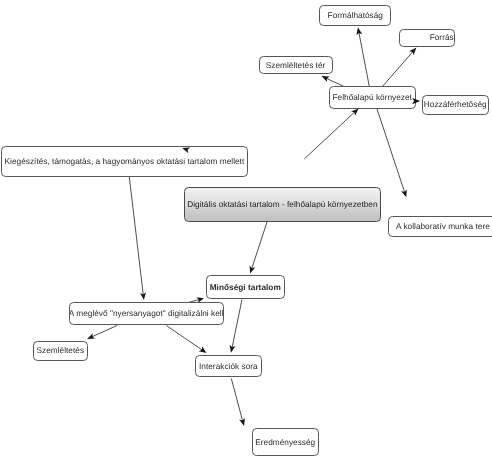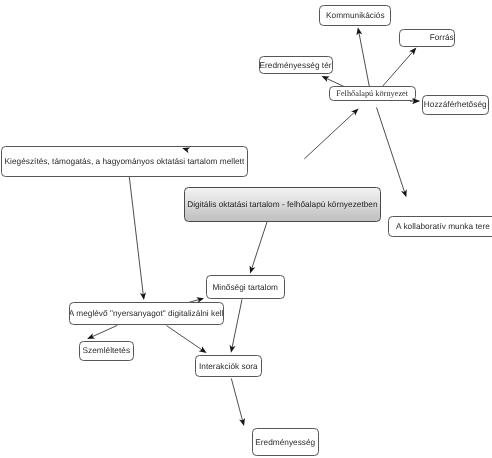--- a/index.html
+++ b/index.html
@@ -59,50 +59,50 @@
       </g>
       <g>
         <line x1="242" y1="299.4" x2="231.69000696804736" y2="349.45032980966096" stroke="#444444" stroke-width="0.95"></line>
       </g>
       <g>
         <line x1="231.3" y1="378.4" x2="243.11836166580346" y2="422.69559175529486" stroke="#444444" stroke-width="0.95"></line>
       </g>
     </svg>
   <div id="nodes">
       <div class="node" style="left: 319.3px; top: 4.8px; width: 72px; height: 21px;">
-        <span>Kommunikációs</span>
+        <span>Formálhatóság</span>
       </div>
       <div class="node" style="left: 398.7px; top: 29px; width: 56px; height: 17.8px; justify-content: flex-end;">
         <span>Forrás</span>
       </div>
       <div class="node" style="left: 258.5px; top: 56.1px; width: 74.1px; height: 18.3px;">
-        <span>Eredményesség tér</span>
+        <span>Szemléltetés tér</span>
       </div>
-      <div class="node" style="left: 328.7px; top: 86.4px; width: 87px; height: 15px; font-family: Liberation Serif, serif;">
+      <div class="node" style="left: 328.7px; top: 86.4px; width: 87px; height: 23px;">
         <span>Felhőalapú környezet</span>
       </div>
       <div class="node" style="left: 421.9px; top: 94.7px; width: 66.7px; height: 19.9px; justify-content: center;">
         <span>Hozzáférhetőség</span>
       </div>
       <div class="node" style="left: 0.9px; top: 115.4px; width: 247px; height: 30.4px; margin-top: 31px;">
         <span>Kiegészítés, támogatás, a hagyományos oktatási tartalom mellett</span>
       </div>
       <div class="node gray" style="left: 183.5px; top: 160.3px; width: 197.8px; height: 34.7px;">
         <span>Digitális oktatási tartalom - felhőalapú környezetben</span>
       </div>
       <div class="node" style="left: 355.6px; top: 216px; width: 110.6px; height: 20.8px; margin-left: 32px;">
         <span>A kollaboratív munka tere</span>
       </div>
-      <div class="node" style="left: 205.8px; top: 275.4px; width: 78.9px; height: 24px;">
+      <div class="node" style="left: 205.8px; top: 275.4px; width: 78.9px; height: 24px; font-weight: bold;">
         <span>Minőségi tartalom</span>
       </div>
       <div class="node" style="left: 68.7px; top: 302.1px; width: 155px; height: 23.2px;">
         <span>A meglévő "nyersanyagot" digitalizálni kell</span>
       </div>
-      <div class="node" style="left: 32.5px; top: 340.9px; width: 55.6px; height: 20px; margin-left: 46px;">
+      <div class="node" style="left: 32.5px; top: 340.9px; width: 55.6px; height: 20px;">
         <span>Szemléltetés</span>
       </div>
       <div class="node" style="left: 194.8px; top: 354.8px; width: 67.1px; height: 22.7px;">
         <span>Interakciók sora</span>
       </div>
       <div class="node" style="left: 214.9px; top: 428px; width: 66.7px; height: 28px; margin-left: 37px;">
         <span>Eredményesség</span>
       </div>
     </div>
   <svg id="heads" viewBox="0 0 492 458">

